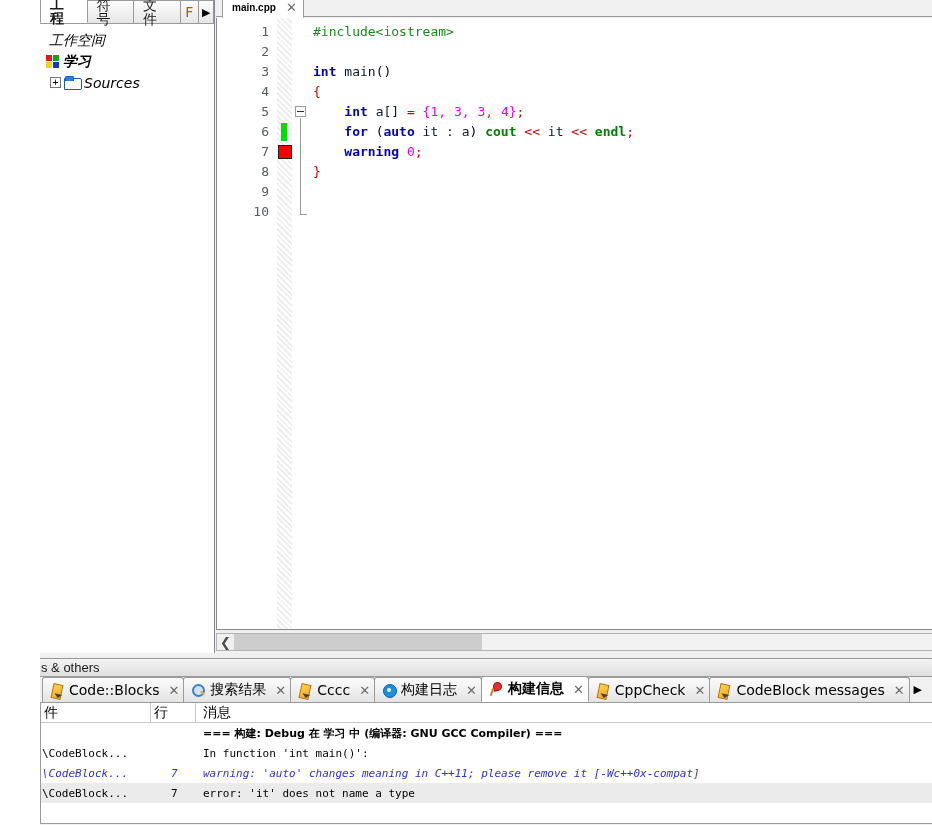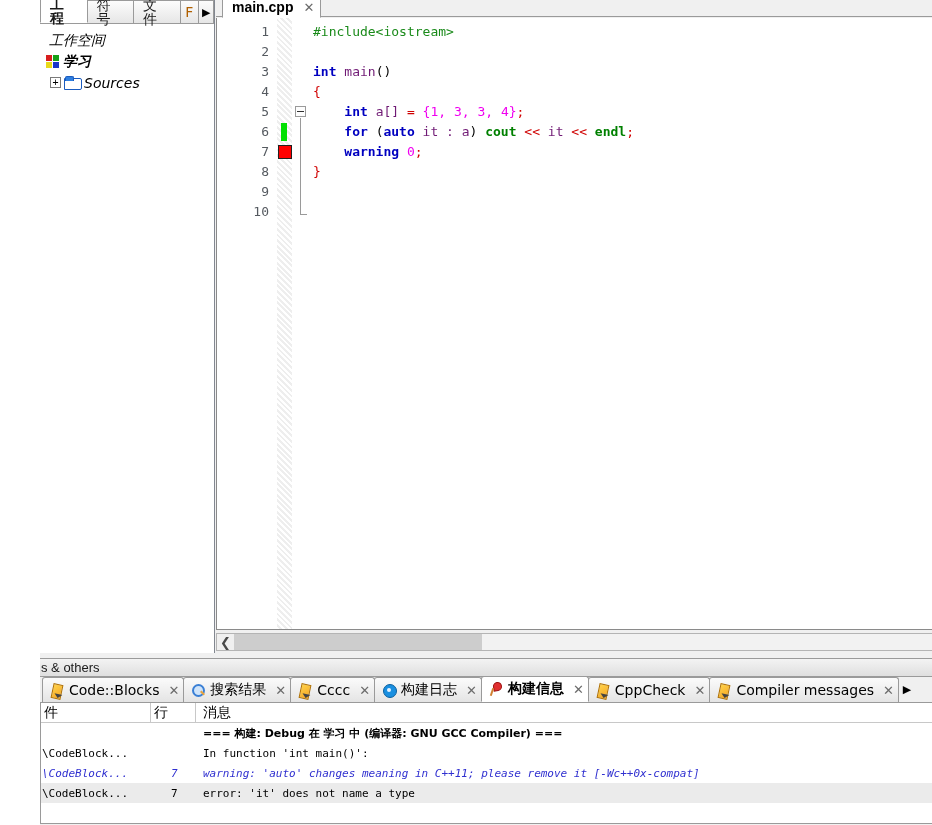--- a/index.html
+++ b/index.html
@@ -96,21 +96,21 @@
   #editor-tabs {
     position: relative; height: 17px; background: #f0f0f0;
     border-bottom: 1px solid #9a9a9a;
   }
   #etab {
     position: absolute; left: 6px; top: -4px; height: 22px;
     padding: 0 6px 0 9px; display: flex; align-items: center;
     background: #ffffff; border: 1px solid #9a9a9a; border-bottom: 1px solid #fff;
     border-radius: 3px 3px 0 0; z-index: 3;
   }
-  #etab-label { font-weight: bold; font-size: 14px; color: #000; }
+  #etab-label { font-weight: bold; font-size: 10px; color: #000; }
   #etab-close { margin-left: 10px; color: #6b6b6b; font-size: 13px; }
 
   #code-wrap {
     position: absolute; left: 0; top: 18px; width: 756px; height: 612px;
     background: #ffffff; border: 1px solid #8a8a8a; border-top: none;
     overflow: hidden;
   }
   #code-inner { position: relative; height: 100%; }
 
   .gutter-num {
@@ -133,21 +133,21 @@
   .ln {
     height: 20px; line-height: 20px;
     font-family: "DejaVu Sans Mono", "Liberation Mono", monospace;
     font-size: 13px;
   }
   .gutter-num .ln { text-align: right; padding-right: 8px; color: #555a60; }
   .code-col .ln { white-space: pre; padding-left: 2px; }
 
   .k  { color: #0000c0; font-weight: bold; }   
   .pp { color: #1a8a1a; }                       
-  .id { color: #701a75; }
+  .id { color: #0f172a; }
   .nm { color: #f000f0; }                       
   .op { color: #d00000; }                       
   .gb { color: #008000; font-weight: bold; }    
   .pn { color: #000000; }
 
   .mark-green {
     position: absolute; left: 4px; width: 6px; height: 18px; background: #00e000;
   }
   .mark-red {
     position: absolute; left: 1px; width: 14px; height: 14px;
@@ -429,21 +429,21 @@
           <span class="bt-label">构建信息</span>
           <span class="bt-close">✕</span>
         </div>
         <div class="btab">
           <span class="ic ic-pencil"></span>
           <span class="bt-label">CppCheck</span>
           <span class="bt-close">✕</span>
         </div>
         <div class="btab">
           <span class="ic ic-pencil"></span>
-          <span class="bt-label">Compiler messages</span>
+          <span class="bt-label">CodeBlock messages</span>
           <span class="bt-close">✕</span>
         </div>
         <div id="btabs-arrow">▶</div>
       </div>
 
     <div id="msg-area">
       <div id="msg-head">
         <div class="hc c-file">件</div>
         <div class="hc c-line">行</div>
         <div class="hc c-msg">消息</div>

